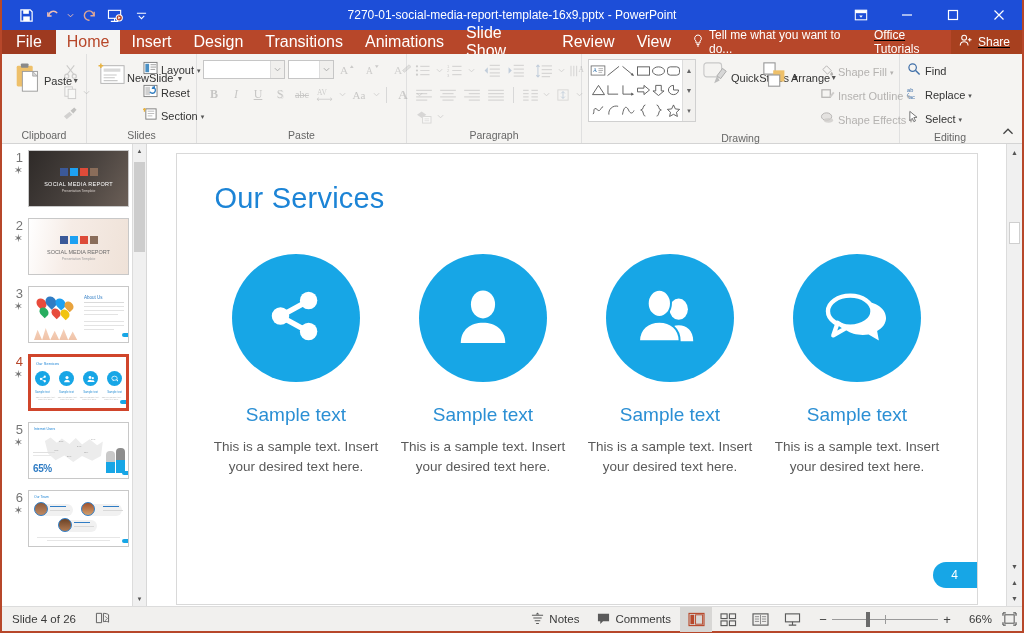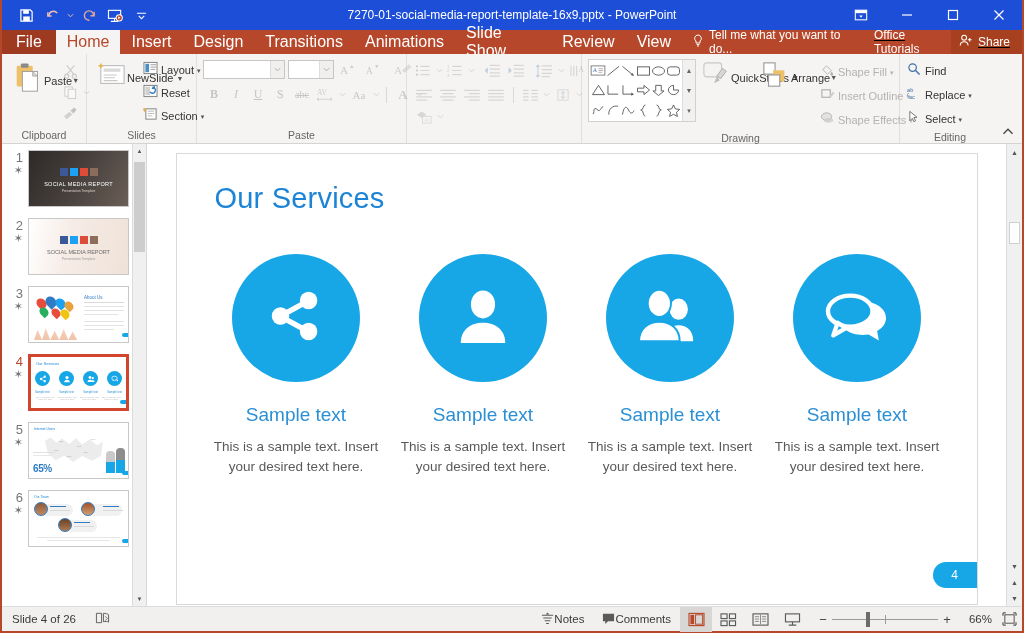--- a/index.html
+++ b/index.html
@@ -135,21 +135,21 @@
   .vstrack { flex: 1; position: relative; }
   .vsthumb { position: absolute; left: 2px; right: 2px; top: 62px; height: 22px;
              background: #fff; border: 1px solid #cfcfcf; cursor: pointer; }
   .vsplit { height: 16px; display: flex; align-items: center; justify-content: center;
             font-size: 7px; color: #555; cursor: pointer; }
 
   
   .statusbar { height: 25px; background: #f1f0ee; display: flex; align-items: center;
                flex: 0 0 25px; border-top: 1px solid #dcdcdc; font-size: 11.5px;
                color: #3a3a3a; }
-  .sb-item { display: flex; align-items: center; padding: 0 9px; height: 25px;
+  .sb-item { display: flex; align-items: center; gap: 5px; padding: 0 9px; height: 25px;
              cursor: pointer; }
   .sb-static { padding: 0 10px; }
   .sb-right { margin-left: auto; display: flex; align-items: center; height: 25px; }
   .viewbtn { width: 32px; height: 25px; display: flex; align-items: center;
              justify-content: center; cursor: pointer; }
   .viewbtn.active { background: #d8d7d5; }
   .zoomctl { display: flex; align-items: center; gap: 0; padding: 0 6px; }
   .zbtn { width: 18px; height: 25px; display: flex; align-items: center;
           justify-content: center; font-size: 13px; color: #444; cursor: pointer; }
   .ztrack { width: 106px; height: 25px; position: relative; cursor: pointer; }
@@ -582,20 +582,21 @@
                 <path d="M10 9.5h5M10 11.5h5" stroke="#c0c0c0" stroke-width="1"></path>
               </svg>
           </div>
           <div class="iconbtn dis" style="width:9px">
             <svg width="7" height="7" viewBox="0 0 8 8">
                 <path d="M1 2.5l3 3 3-3" fill="none" stroke="#9a9a9a" stroke-width="1.1"></path>
               </svg>
           </div>
         </div>
       </div>
+      <div class="rgroup-label">Paragraph</div>
     </div>
 
     <div class="rgroup" style="width:318px">
       <div class="rgroup-body" style="padding:5px 6px 0;align-items:flex-start">
         <div class="shapegallery">
           <div class="shapes-grid">
             <div class="shape-cell">
                 <svg width="16" height="11" viewBox="0 0 17 12">
                   <rect x="1" y="1" width="15" height="10" fill="none" stroke="#6b6b6b" stroke-width=".9"></rect>
                   <text x="3" y="8" font-size="6" fill="#2f6fa8" font-family="Liberation Serif, serif">A</text>

